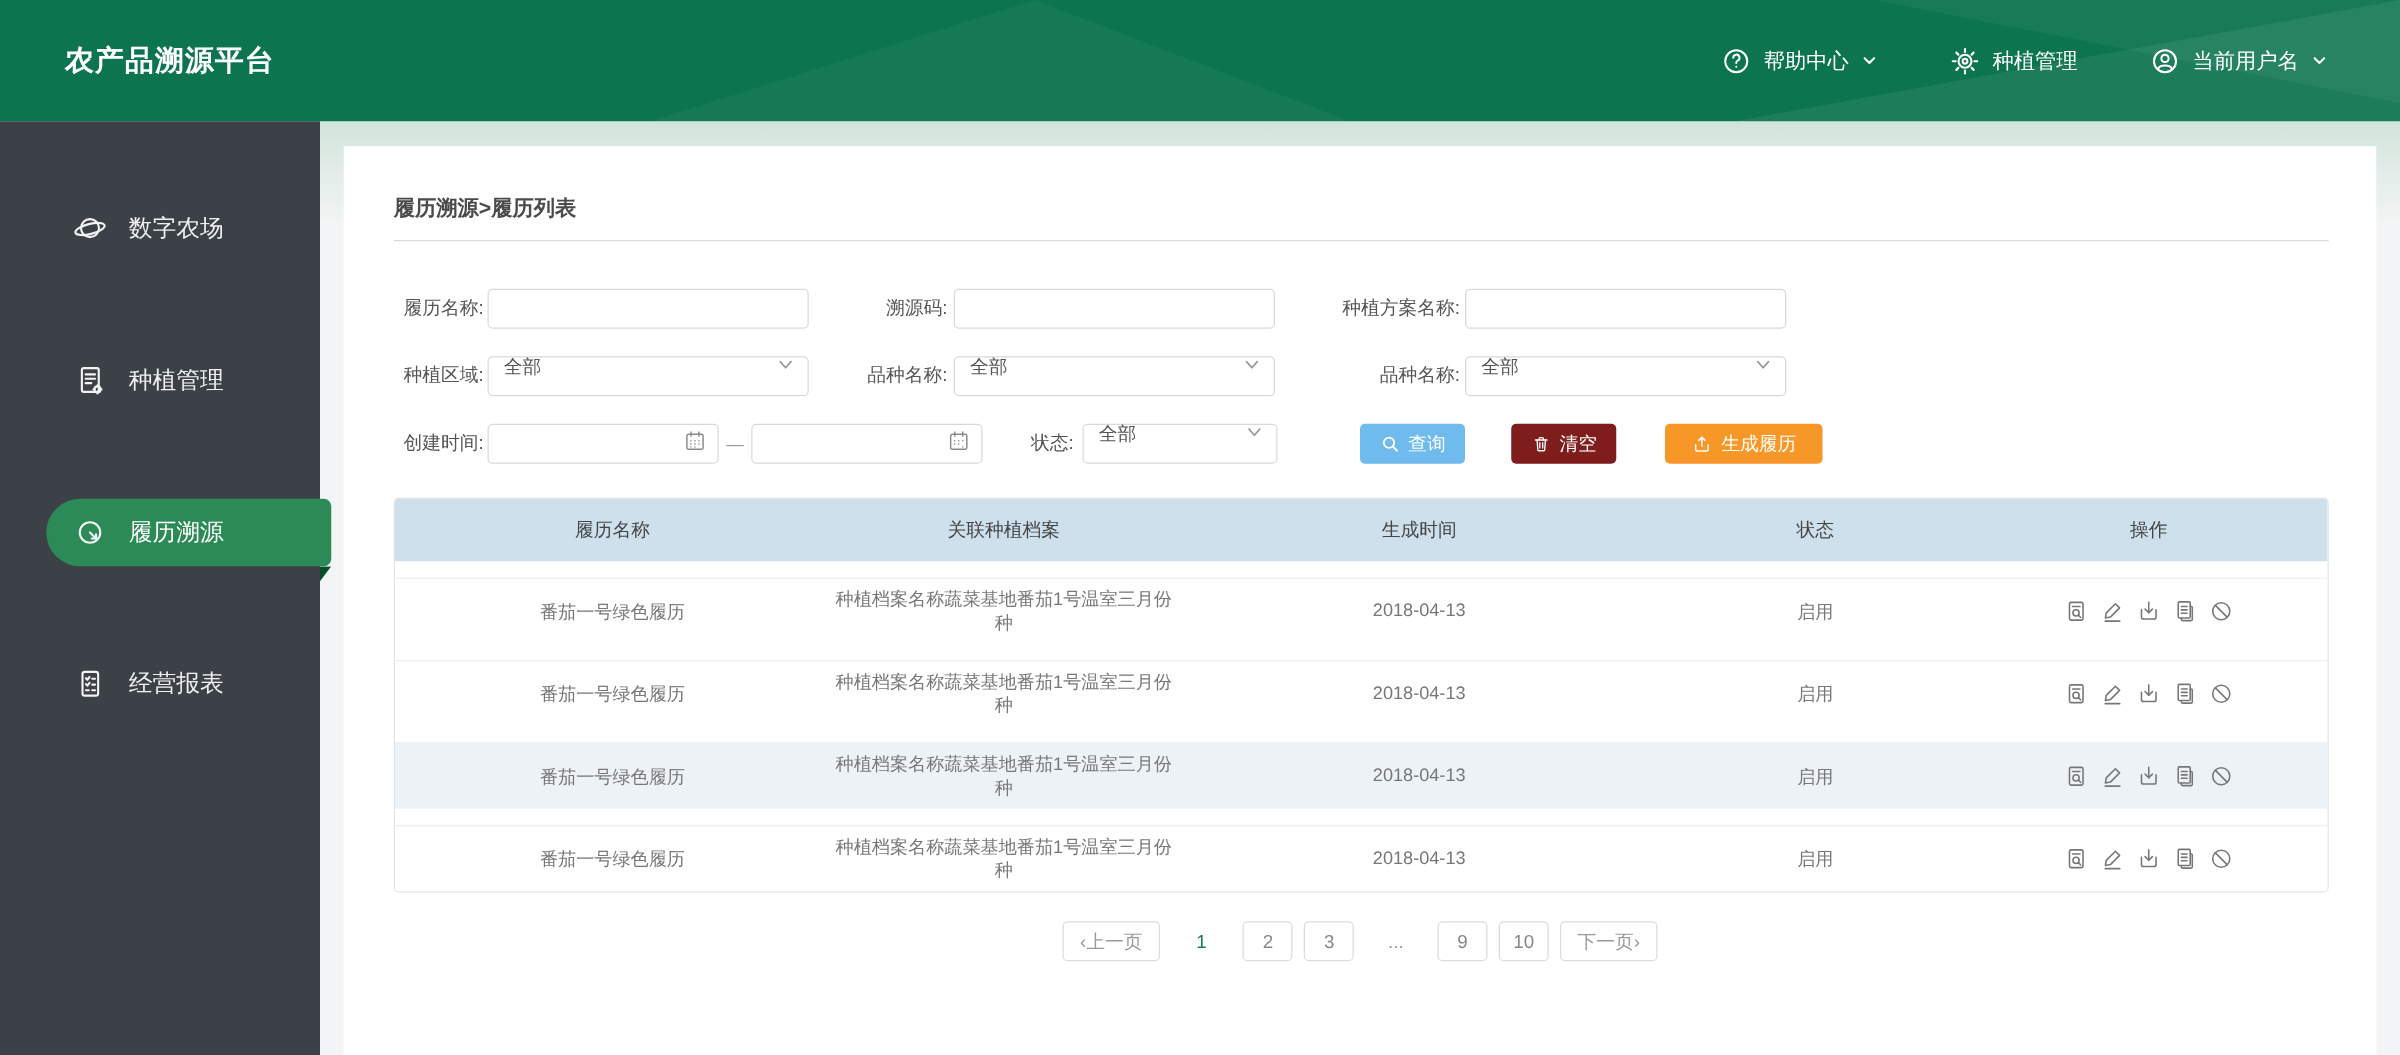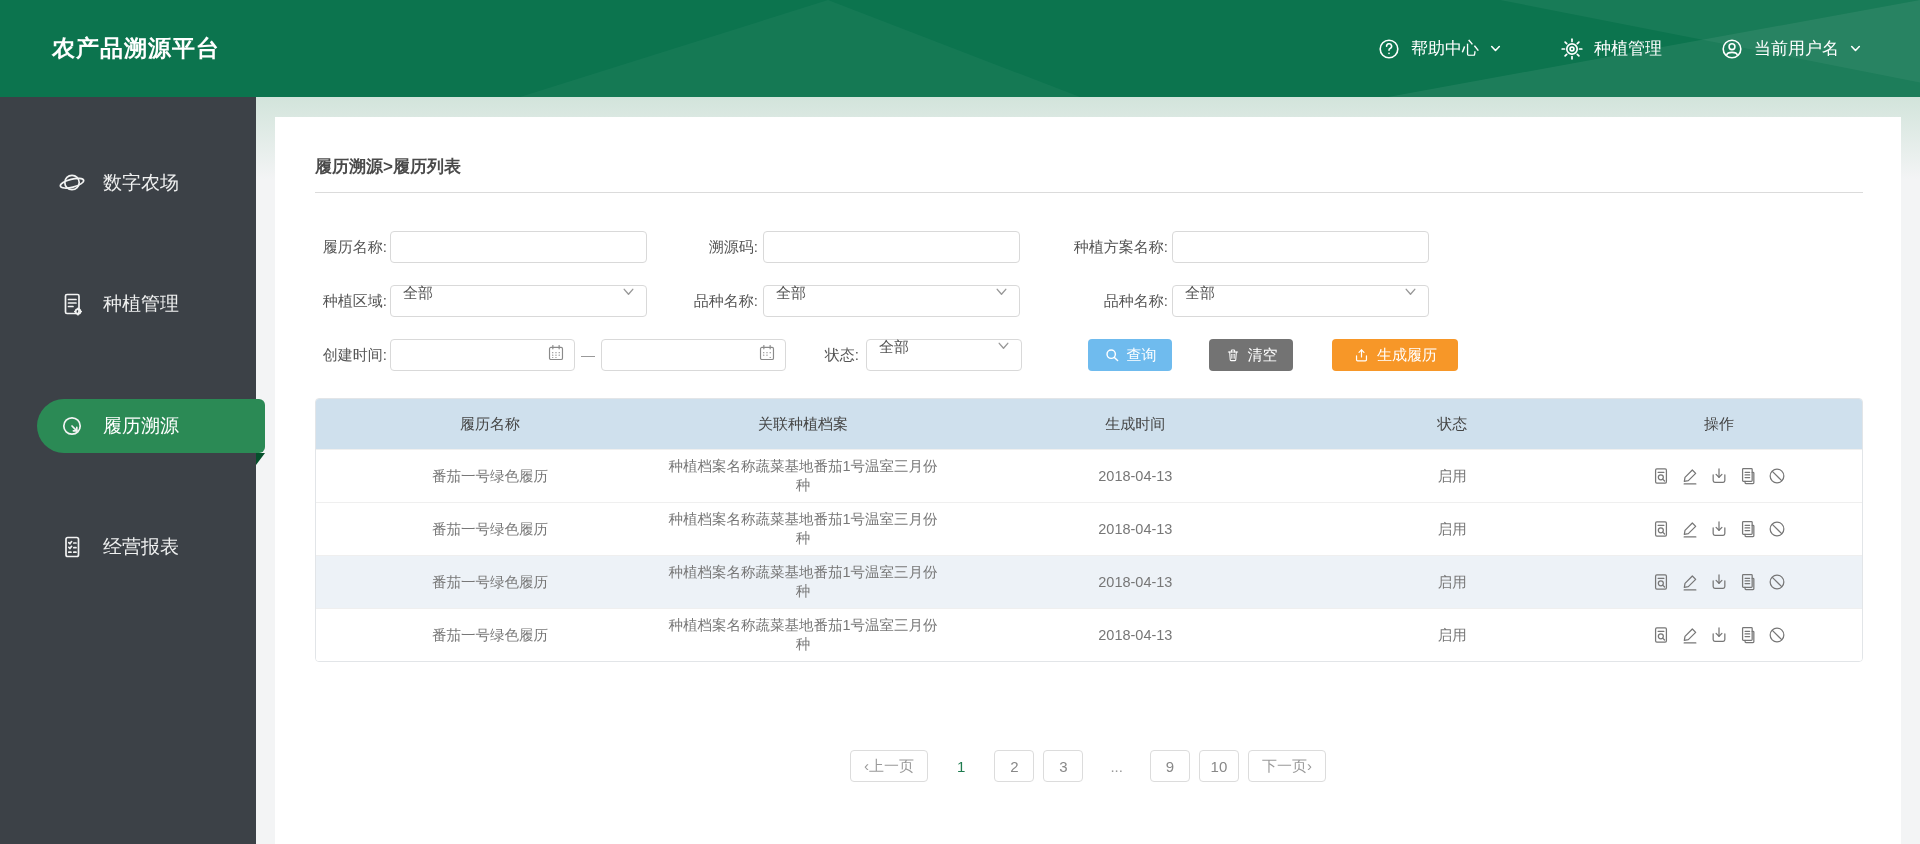--- a/index.html
+++ b/index.html
@@ -66,41 +66,41 @@
   .d1  { left:115px; width:185px; } .d2  { left:326px; width:185px; }
   .dash { position:absolute; left:303px; top:222px; width:20px; height:32px;
     line-height:32px; text-align:center; color:#999; font-size:14px; }
   .stl { left:520px; width:64px; } .stf { left:591px; width:156px; }
 
   .btn { position:absolute; top:222px; height:32px; border:none; border-radius:4px;
     color:#fff; font-size:15px; display:flex; align-items:center; justify-content:center;
     gap:7px; cursor:pointer; font-family:inherit;margin-left:25px; }
   .btn svg { display:block; }
   .btn-search { left:788px;  width:84px;  background:#6FBBEE; }
-  .btn-clear  { left:909px;  width:84px;  background:#737373; }
+  .btn-clear  { left:909px;  width:84px;  background:#7f1d1d; }
   .btn-gen    { left:1032px; width:126px; background:#F79728; }
 
   
   .table { position:absolute; left:40px; top:281px; width:1548px;
     border:1px solid #E2E5E8; border-radius:4px; overflow:hidden; background:#fff; }
   .thead { display:flex; height:50px; align-items:center;
     background:#CFE0ED; font-size:15px; color:#454545; }
   .trow { display:flex; height:53px; align-items:center; background:#fff;
-    border-top:1px solid #EFEFEF; font-size:14.5px; color:#777; }
+    border-top:1px solid #EFEFEF; font-size:14.5px; color:#777;margin-top:13px; }
   .trow.hl { background:#EDF2F7; }
   .co { text-align:center; }
   .co1 { width:22.5%; } .co2 { width:18%; } .co3 { width:25%; }
   .co4 { width:16%; }   .co5 { width:18.5%; }
   .ops { display:flex; justify-content:center; align-items:center; gap:9px; color:#777; }
   .ops svg { display:block; cursor:pointer; }
 
   
   .pager { position:absolute; left:0; top:620px; width:100%;
     display:flex; justify-content:center; align-items:center; gap:9px;
-    font-size:15px; color:#888;margin-top:13px; }
+    font-size:15px; color:#888; }
   .pbtn { height:32px; min-width:40px; padding:0 8px; border:1px solid #DCDCDC;
     border-radius:4px; background:#fff; display:flex; align-items:center;
     justify-content:center; color:#888; cursor:pointer; font-family:inherit; font-size:15px; }
   .pnav { padding:0 13px; color:#9a9a9a; }
   .pcur { border:none; background:transparent; color:#1E7B4F; min-width:16px;
     margin:0 12px; cursor:pointer; }
   .pell { border:none; background:transparent; min-width:14px; margin:0 10px;
     color:#999; cursor:default; }
 </style>
 </head>

